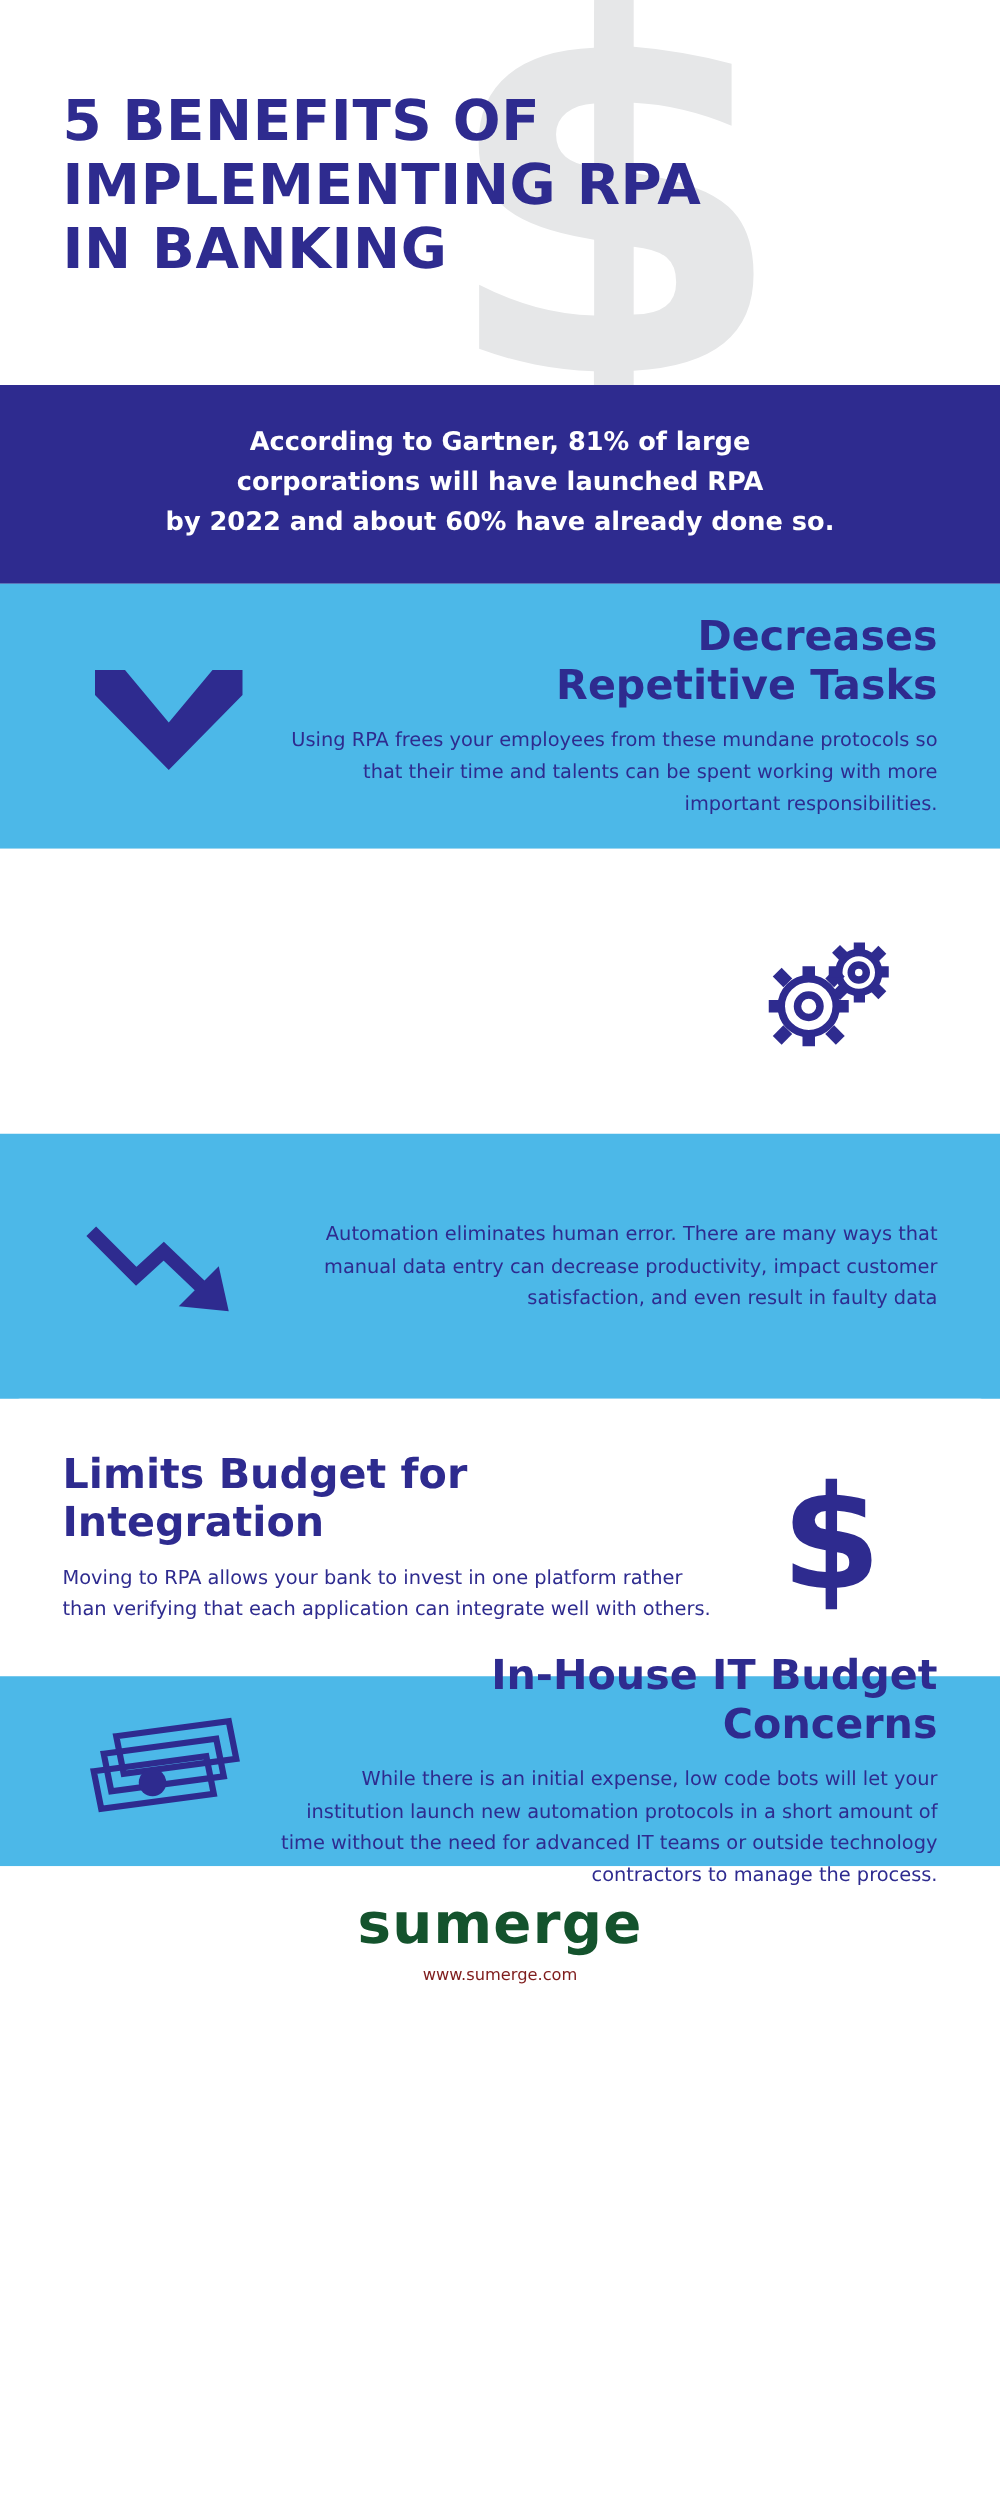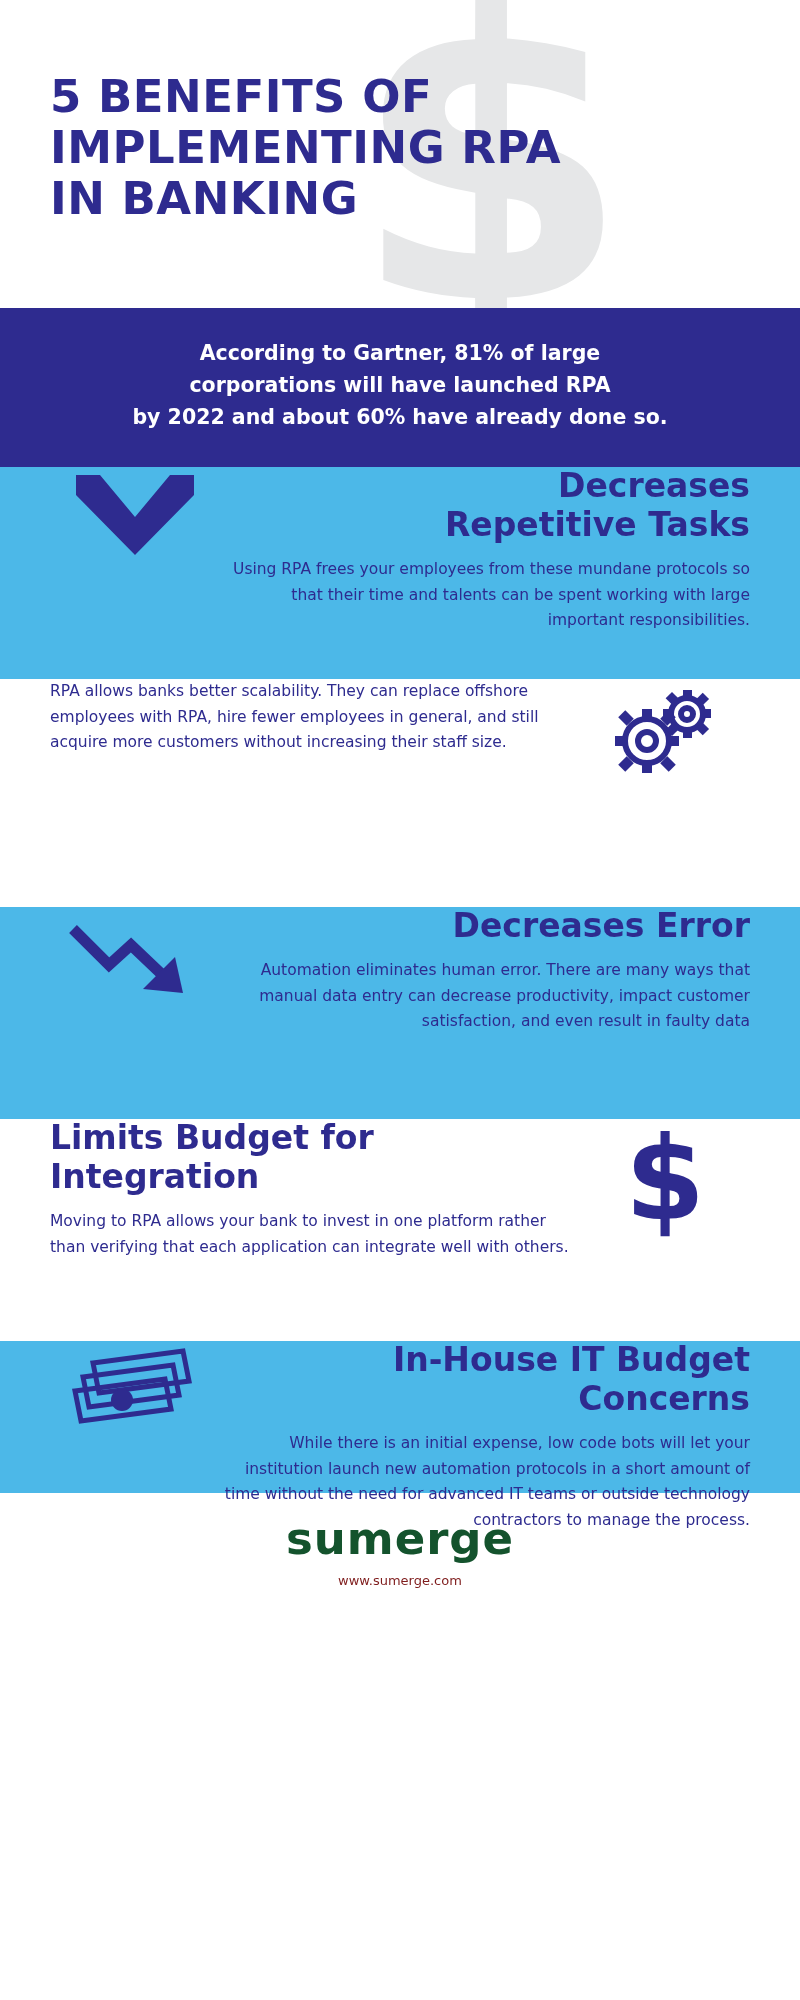--- a/index.html
+++ b/index.html
@@ -63,21 +63,21 @@
     font-size: 20.5px;
     line-height: 1.55;
     font-weight: bold;
     white-space: pre-line;
     font-family: "DejaVu Sans", sans-serif;
   }
 
   
   .section {
     display: flex;
-    align-items: flex-start;
+    align-items: center;
     box-sizing: border-box;
     padding: 0 50px;
   }
   .section.blue {
     background: #4cb8e8;
   }
   .section.white {
     background: #ffffff;
   }
   .sec-text {
@@ -158,27 +158,26 @@
 
   <div class="section blue" id="sec-1">
     <div class="sec-icon">
       <svg width="130" height="90" viewBox="0 0 130 90" aria-hidden="true">
         <polygon points="6,8 30,8 65,50 100,8 124,8 124,28 65,88 6,28" fill="#2e2b8f"></polygon>
       </svg>
     </div>
     <div class="sec-text align-right">
       <div class="sec-title">Decreases
 Repetitive Tasks</div>
-      <div class="sec-body">Using RPA frees your employees from these mundane protocols so that their time and talents can be spent working with large important responsibilities.</div>
+      <div class="sec-body">Using RPA frees your employees from these mundane protocols so that their time and talents can be spent working with more important responsibilities.</div>
     </div>
   </div>
 
   <div class="section white" id="sec-2">
     <div class="sec-text align-left">
-      <div class="sec-body">RPA allows banks better scalability. They can replace offshore employees with RPA, hire fewer employees in general, and still acquire more customers without increasing their staff size.</div>
     </div>
     <div class="sec-icon">
       <svg width="120" height="100" viewBox="0 0 120 100" aria-hidden="true">
         <g fill="none" stroke="#2e2b8f" stroke-width="6">
           <circle cx="42" cy="62" r="22"></circle>
           <circle cx="42" cy="62" r="9"></circle>
           <circle cx="82" cy="35" r="16"></circle>
           <circle cx="82" cy="35" r="6"></circle>
         </g>
         <g fill="#2e2b8f">
@@ -204,21 +203,20 @@
   </div>
 
   <div class="section blue" id="sec-3">
     <div class="sec-icon">
       <svg width="140" height="100" viewBox="0 0 140 100" aria-hidden="true">
         <polyline points="8,22 44,58 66,38 108,78" fill="none" stroke="#2e2b8f" stroke-width="11" stroke-linejoin="miter"></polyline>
         <polygon points="118,86 78,82 110,50" fill="#2e2b8f"></polygon>
       </svg>
     </div>
     <div class="sec-text align-right">
-      <div class="sec-title">Decreases Error</div>
       <div class="sec-body">Automation eliminates human error. There are many ways that manual data entry can decrease productivity, impact customer satisfaction, and even result in faulty data</div>
     </div>
   </div>
 
   <div class="section white" id="sec-4">
     <div class="sec-text align-left">
       <div class="sec-title">Limits Budget for
 Integration</div>
       <div class="sec-body">Moving to RPA allows your bank to invest in one platform rather than verifying that each application can integrate well with others.</div>
     </div>

